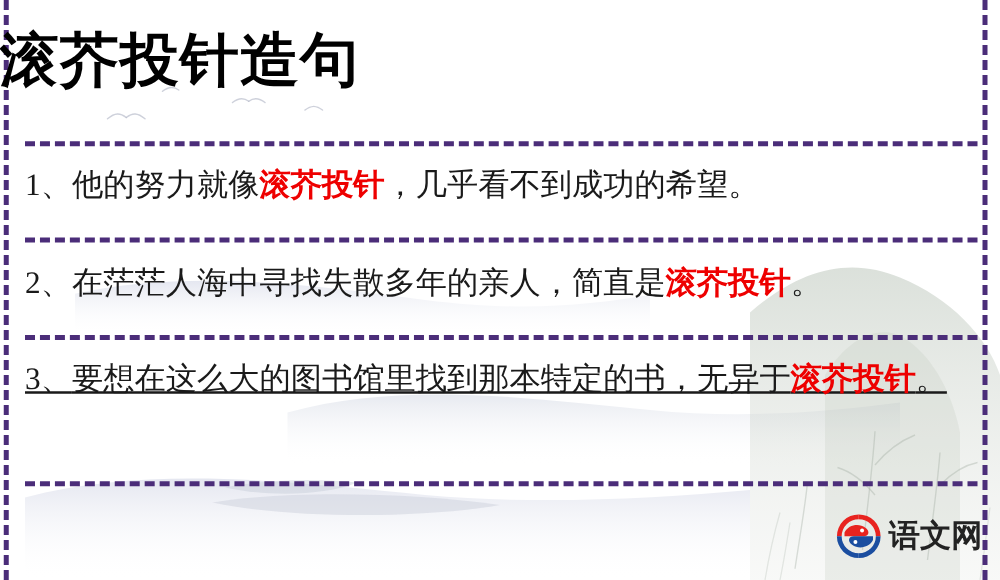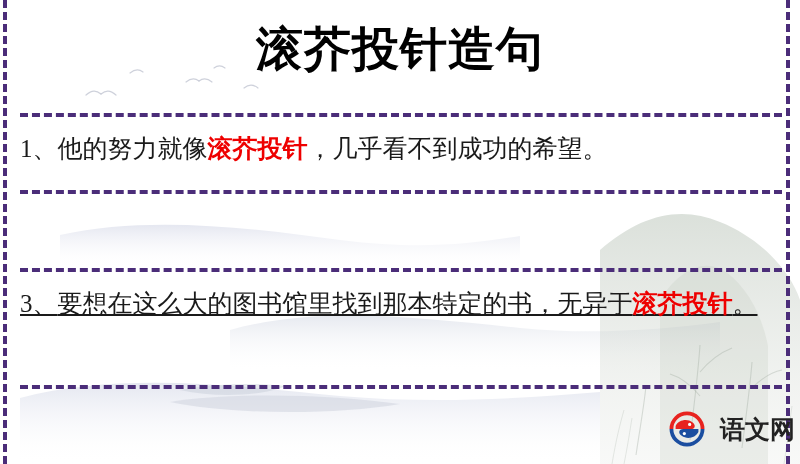--- a/index.html
+++ b/index.html
@@ -49,21 +49,21 @@
     border-top: 4px dashed #4b2d79;
     z-index: 3;
   }
 
   
   .title {
     position: absolute;
     top: 18px;
     left: 0;
     width: 800px;
-    text-align: center;
+    text-align: left;
     font-family: "Liberation Serif", "DejaVu Serif", serif;
     font-size: 47px;
     line-height: 62px;
     font-weight: bold;
     color: #000000;
     letter-spacing: 1px;
     z-index: 4;
     white-space: nowrap;
   }
 
@@ -87,21 +87,21 @@
   .row2 { top: 206px; }
   .row3 { top: 283px; text-decoration: underline; }
 
   
   .logo {
     position: absolute;
     left: 668px;
     top: 410px;
     display: flex;
     align-items: center;
-    gap: 14px;
+    gap: 5px;
     z-index: 5;
   }
   .logo-mark { width: 38px; height: 38px; display: block; }
   .logo-text {
     font-family: "Liberation Sans", "DejaVu Sans", sans-serif;
     font-size: 25px;
     font-weight: bold;
     color: #222222;
     letter-spacing: 0px;
     line-height: 1;
@@ -178,20 +178,23 @@
   <div class="h-rule" style="top:190px;"></div>
   <div class="h-rule" style="top:268px;"></div>
   <div class="h-rule" style="top:385px;"></div>
 
   <div class="title">滚芥投针造句</div>
 
   <div class="sentence row1">
     <span>1、</span><span>他的努力就像</span><span class="kw">滚芥投针</span><span>，几乎看不到成功的希望。</span>
   </div>
 
+  <div class="sentence row2">
+    <span>2、</span><span>在茫茫人海中寻找失散多年的亲人，简直是</span><span class="kw">滚芥投针</span><span>。</span>
+  </div>
 
   <div class="sentence row3">
     <span>3、</span><span>要想在这么大的图书馆里找到那本特定的书，无异于</span><span class="kw">滚芥投针</span><span>。</span>
   </div>
 
   <div class="logo">
     <svg class="logo-mark" viewBox="0 0 100 100" aria-hidden="true">
 
       <path d="M50,4 A46,46 0 0 0 4,50 L14,50 A36,36 0 0 1 50,14 Z" fill="#e8231f"></path>
       <path d="M50,4 A46,46 0 0 1 96,50 L86,50 A36,36 0 0 0 50,14 Z" fill="#e8231f"></path>

